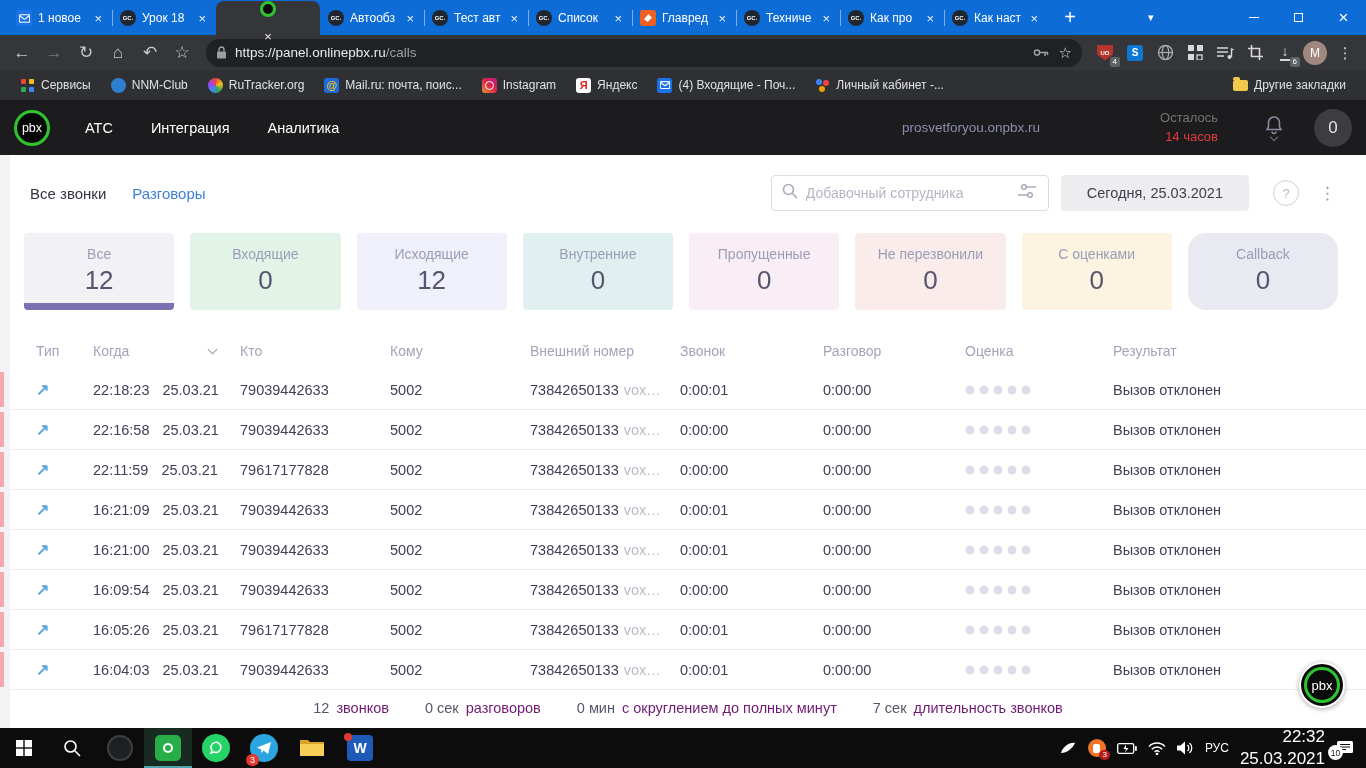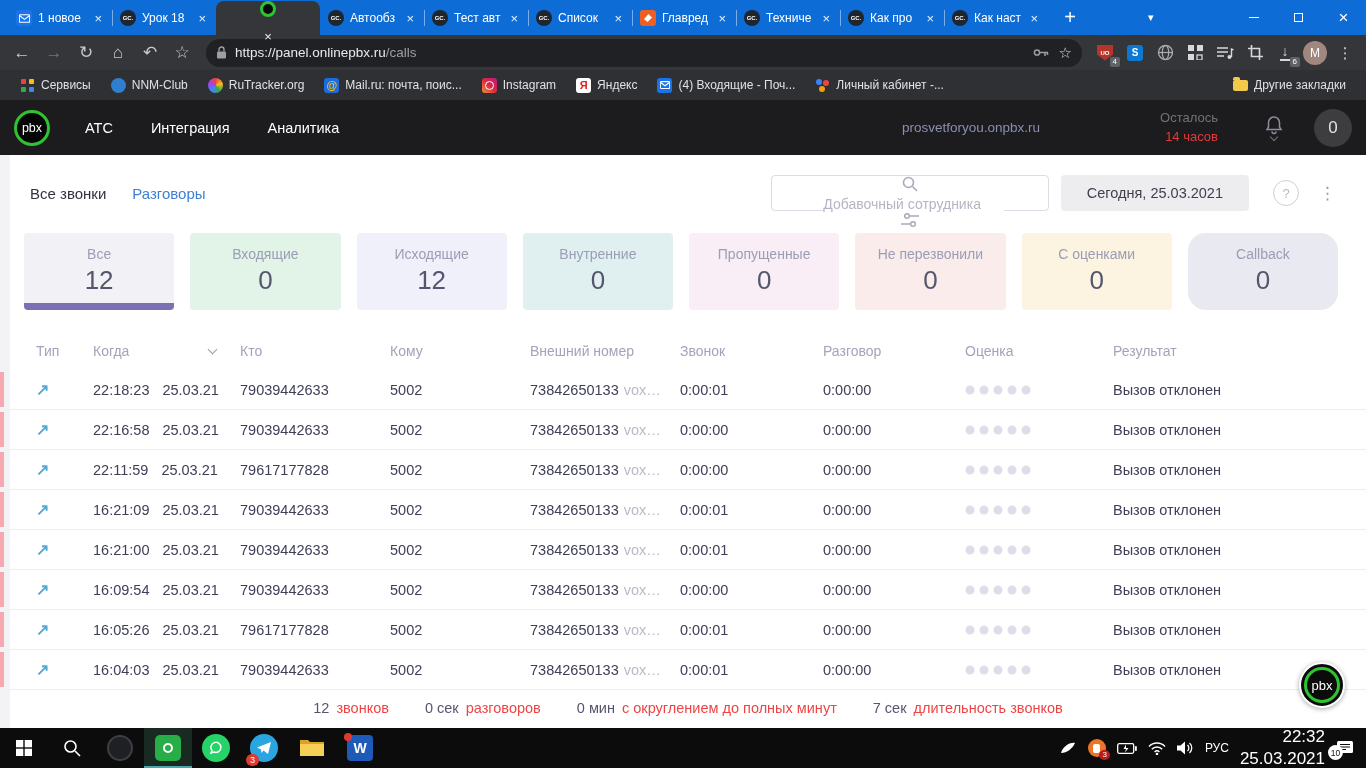--- a/index.html
+++ b/index.html
@@ -78,21 +78,21 @@
   .nav-avatar { width:38px; height:38px; border-radius:50%; background:#3d3d40; color:#e3e3e6; font-size:17px; display:flex; align-items:center; justify-content:center; margin-right:14px; }
 
   
   .content { position:absolute; top:155px; left:0; right:0; bottom:40px; background:#fff; padding-left:10px; }
   .gutter { position:absolute; left:0; top:0; bottom:0; width:10px; background:#f3f3f5; }
   .content-head { padding-top:16px; height:60px; display:flex; align-items:center; }
   .view-tabs { display:flex; gap:26px; margin-left:20px; font-size:15px; }
   .vt-all { color:#33333f; }
   .vt-conv { color:#3e7fd6; }
   .head-right { margin-left:auto; display:flex; align-items:center; margin-right:30px; }
-  .searchbox { width:278px; height:36px; border:1px solid #dcdce4; border-radius:4px; display:flex; align-items:center; background:#fff; padding:0 10px;flex-direction:column; }
+  .searchbox { width:278px; height:36px; border:1px solid #dcdce4; border-radius:4px; display:flex; align-items:center; background:#fff; padding:0 10px; }
   .searchbox input { border:none; outline:none; flex:1; font-size:14px; color:#444; font-family:"Liberation Sans",sans-serif; margin-left:8px; min-width:0; }
   .searchbox input::placeholder { color:#b4b6c4; }
   .date-btn { height:36px; background:#ededf0; border-radius:4px; display:flex; align-items:center; padding:0 26px; font-size:14.5px; color:#3f404d; margin-left:12px; }
   .q-ico { width:26px; height:26px; border-radius:50%; border:1.5px solid #cfcfd8; color:#b8b8c4; font-size:13px; display:flex; align-items:center; justify-content:center; margin-left:24px; }
   .kebab { color:#9a9aa8; font-size:17px; margin-left:20px; letter-spacing:0; }
 
   .cards { display:flex; gap:16px; margin:18px 28px 0 14px; height:77px; }
   .card { flex:1; border-radius:4px; position:relative; overflow:hidden; text-align:center; padding-top:13px; }
   .card .c-label { font-size:14px; color:#9b9db5; }
   .card .c-value { font-size:26px; color:#55566e; margin-top:3px; }
@@ -107,21 +107,21 @@
   .trow::before { content:""; position:absolute; left:-10px; top:2px; bottom:2px; width:4px; background:#f7a7ae; }
   .when-cell { display:flex; gap:13px; }
   .when-head { display:flex; align-items:center; }
   .sort-chev { width:7px; height:7px; border-right:1.6px solid #9a9cb0; border-bottom:1.6px solid #9a9cb0; transform:rotate(45deg); margin-left:auto; margin-right:14px; margin-top:-3px; }
   .out-arrow { color:#57a7d8; font-size:16px; font-weight:700; }
   .op-suffix { color:#b9bac6; margin-left:5px; }
 
   .stats { margin-top:10px; display:flex; justify-content:center; gap:36px; font-size:14.5px; }
   .stat { display:flex; gap:7px; }
   .stat .sv { color:#55566e; }
-  .stat .sl { color:#ef4444; }
+  .stat .sl { color:#701a75; }
 
   .float-logo { position:absolute; right:21px; bottom:20px; width:46px; height:46px; border-radius:50%; background:#0b0b0b; border:2px solid #fff; box-shadow:0 1px 5px rgba(0,0,0,.35); display:flex; align-items:center; justify-content:center; }
   .float-logo .ring { position:absolute; inset:3px; border:3px solid #2fc42f; border-radius:50%; }
   .float-logo span { color:#fff; font-size:13px; position:relative; }
 
   
   .taskbar { position:absolute; left:0; right:0; bottom:0; height:40px; background:#0c0c0c; display:flex; align-items:center; color:#fff; }
   .tb-btn { width:48px; height:40px; display:flex; align-items:center; justify-content:center; position:relative; }
   .tb-btn.active-app { background:rgba(90,200,150,.16); box-shadow:inset 0 -2px 0 #4da6ad; }
   .green-app { width:26px; height:26px; border-radius:5px; background:#27ae48; display:flex; align-items:center; justify-content:center; }

